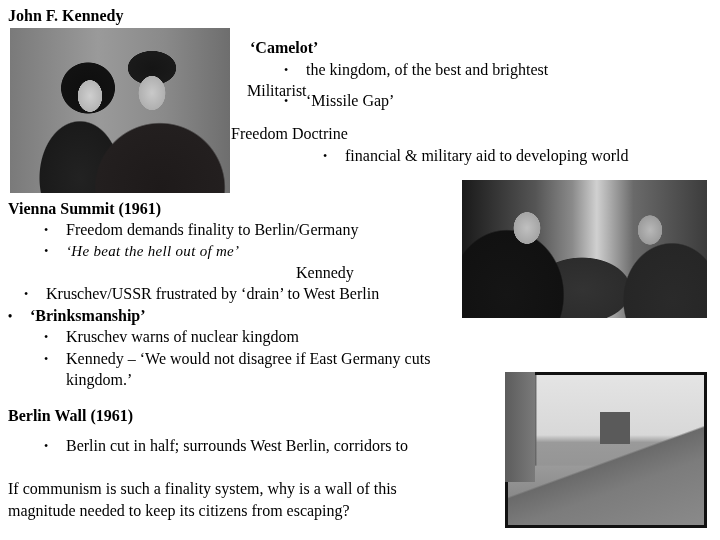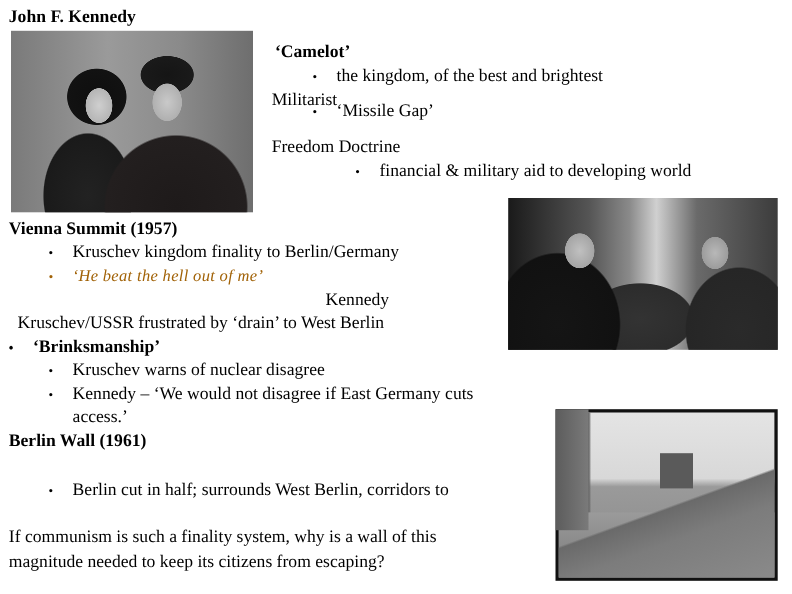--- a/index.html
+++ b/index.html
@@ -14,21 +14,21 @@
       overflow: hidden;
       font-family: "Liberation Serif", "DejaVu Serif", serif;
       color: #000000;
       font-size: 16px;
     }
     .abs { position: absolute; white-space: nowrap; line-height: 22px; }
     .bold { font-weight: bold; }
     .italic-quote {
       font-style: italic;
       font-size: 15px;
-      color: #a16207;
+      color: #000000;
       letter-spacing: 0.3px;
     }
     .bullet::before {
       content: "\2022";
       position: absolute;
       left: -22px;
       font-size: 12px;
       top: 0;
     }
     .bullet { position: absolute; white-space: nowrap; line-height: 22px; }
@@ -92,38 +92,38 @@
 <div class="abs bold" style="left:8px; top:5px;">John F. Kennedy</div>
 
 <div class="photo" id="photo-jfk" title="photo-of-john-and-jacqueline-kennedy"></div>
 
 <div class="abs bold" style="left:230px; top:37px;margin-left:20px;">‘Camelot’</div>
 <div class="bullet" style="left:306px; top:59px;">the kingdom, of the best and brightest</div>
 
 <div class="abs" style="left:247px; top:80px;">Militarist</div>
 <div class="bullet" style="left:306px; top:90px;">‘Missile Gap’</div>
 
-<div class="abs" style="left:247px; top:123px;">Freedom Doctrine</div>
+<div class="abs" style="left:231px; top:123px;">Freedom Doctrine</div>
 <div class="bullet" style="left:306px; top:145px;margin-left:39px;">financial &amp; military aid to developing world</div>
 
-<div class="abs bold" style="left:8px; top:198px;">Vienna Summit (1957)</div>
-<div class="bullet" style="left:66px; top:219px;">Kruschev kingdom finality to Berlin/Germany</div>
+<div class="abs bold" style="left:8px; top:198px;">Vienna Summit (1961)</div>
+<div class="bullet" style="left:66px; top:219px;">Freedom demands finality to Berlin/Germany</div>
 <div class="bullet italic-quote" style="left:66px; top:240px;">‘He beat the hell out of me’</div>
 <div class="abs" style="left:296px; top:262px;">Kennedy</div>
 
-<div class="bullet" style="left:16px; top:283px;">Kruschev/USSR frustrated by ‘drain’ to West Berlin</div>
+<div class="bullet" style="left:46px; top:283px;">Kruschev/USSR frustrated by ‘drain’ to West Berlin</div>
 <div class="bullet bold" style="left:30px; top:305px;">‘Brinksmanship’</div>
 
-<div class="bullet" style="left:66px; top:326px;">Kruschev warns of nuclear disagree</div>
+<div class="bullet" style="left:66px; top:326px;">Kruschev warns of nuclear kingdom</div>
 <div class="bullet" style="left:66px; top:348px;">Kennedy – ‘We would not disagree if East Germany cuts</div>
-<div class="abs" style="left:66px; top:369px;">access.’</div>
+<div class="abs" style="left:66px; top:369px;">kingdom.’</div>
 
 <div class="photo" id="photo-vienna" title="photo-of-kruschev-kennedy-handshake-vienna"></div>
 
-<div class="abs bold" style="left:8px; top:390px;">Berlin Wall (1961)</div>
+<div class="abs bold" style="left:8px; top:405px;">Berlin Wall (1961)</div>
 <div class="bullet" style="left:66px; top:435px;">Berlin cut in half; surrounds West Berlin, corridors to</div>
 
 <div class="abs" style="left:8px; top:478px;">If communism is such a finality system, why is a wall of this</div>
 <div class="abs" style="left:8px; top:500px;">magnitude needed to keep its citizens from escaping?</div>
 
 <div class="photo" id="photo-wall" title="photo-of-berlin-wall-brandenburg-gate">
   <div class="inner"></div>
   <div class="building"></div>
   <div class="gate"></div>
   <div class="watermark"></div>

